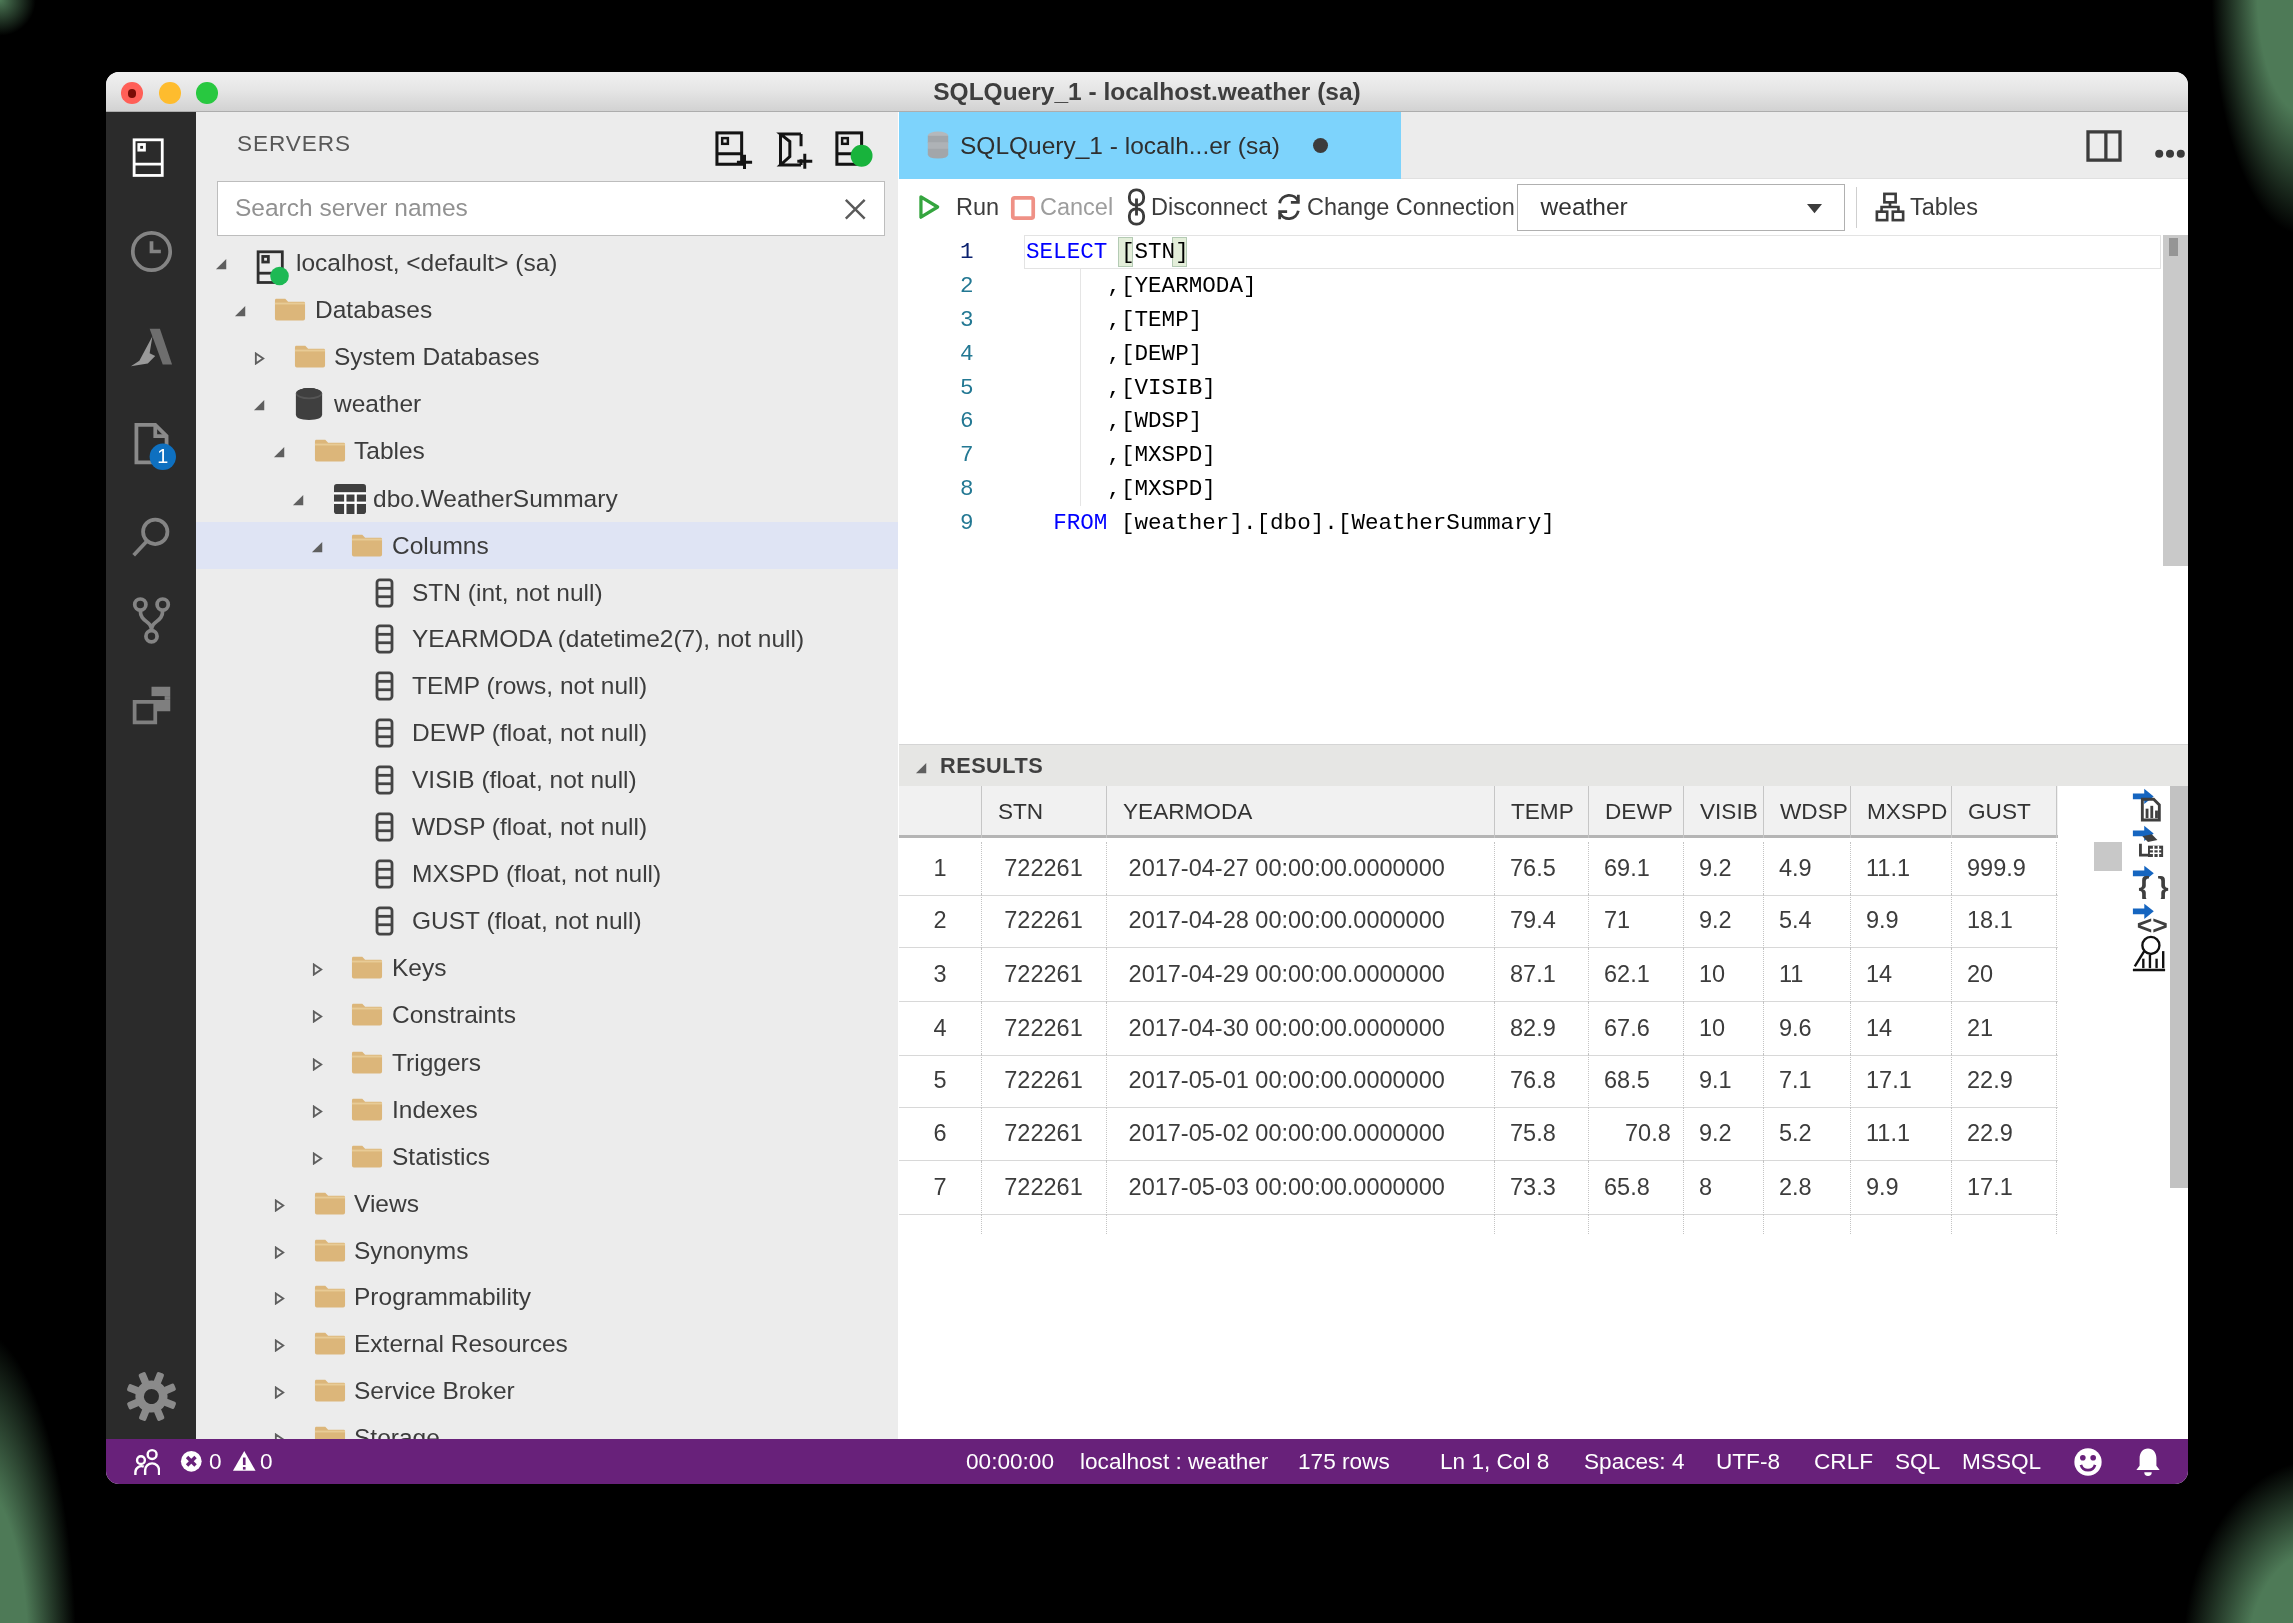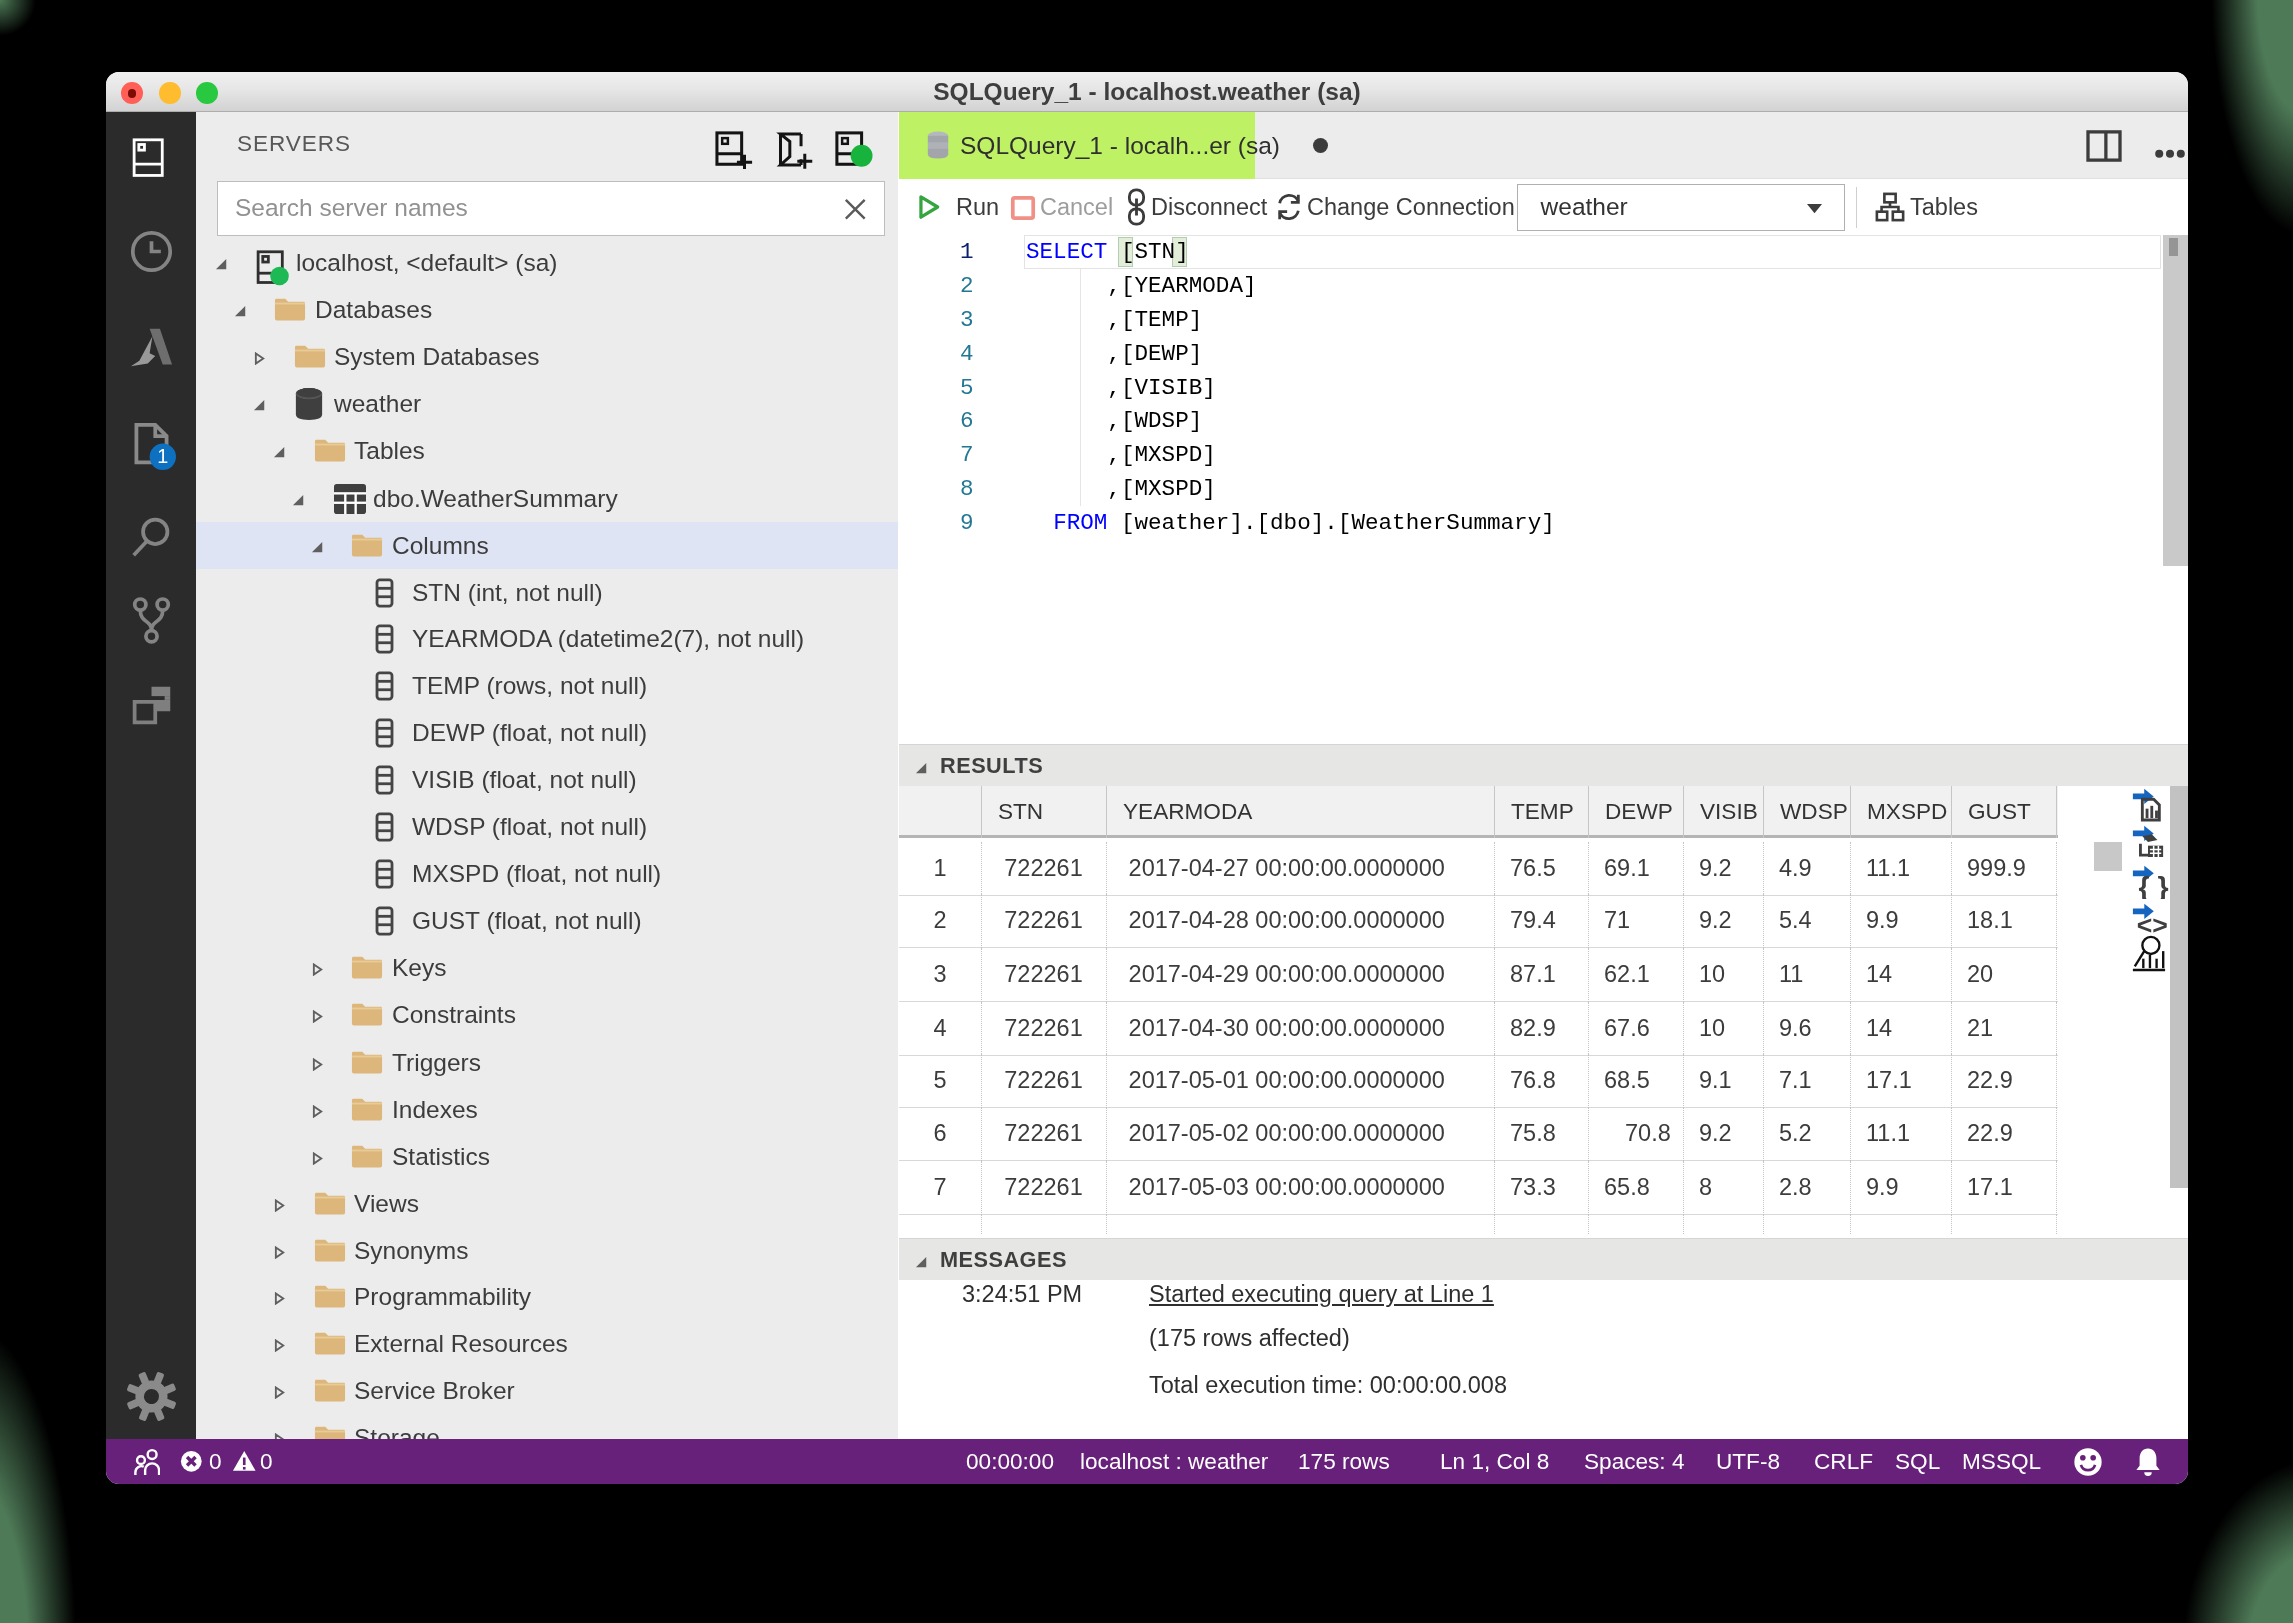--- a/index.html
+++ b/index.html
@@ -30,21 +30,21 @@
 #searchbox { position:absolute; left:21px; top:69px; width:668px; height:55px; background:#fff;
   border:1.9px solid #bdbdbd; font-size:24.5px; color:#919191; line-height:51px; padding-left:17px; }
 #searchx { position:absolute; right:17px; top:15px; line-height:0; }
 .trow { position:absolute; left:0; width:702px; height:47px; font-size:24.5px; color:#3c3c3c; }
 .trow.sel { background:#dfe4f4; }
 .twist { position:absolute; top:19px; line-height:0; }
 .ticon { position:absolute; top:7.5px; }
 .tlabel { position:absolute; top:0; line-height:47px; white-space:nowrap; }
 
 #tabstrip { position:absolute; left:0; top:0; width:100%; height:67px; background:#ececec; border-bottom:0.9px solid #e0e0e0; }
-#tab1 { position:absolute; left:0; top:0; width:356px; height:67px; background:#bef264; }
+#tab1 { position:absolute; left:0; top:0; width:502px; height:67px; background:#7dd3fc; }
 #tabname { position:absolute; left:61px; top:0; line-height:67px; font-size:24.5px; color:#2f2f2f; white-space:nowrap; }
 #tabdot { position:absolute; left:414px; top:26px; width:15px; height:15px; background:#3c3c3c; border-radius:50%; }
 
 #toolbar { position:absolute; left:0; top:67px; width:100%; height:56px; background:#fff; }
 .titem { position:absolute; top:0; height:56px; line-height:56px; font-size:23.5px; color:#3c3c3c; white-space:nowrap; }
 #qdrop { position:absolute; left:618px; top:4.7px; width:328px; height:47px; border:1.9px solid #b0b0b0;
   background:#fff; font-size:24.5px; color:#333; line-height:43px; padding-left:22.6px; }
 
 #code { position:absolute; left:0; top:123px; width:100%; height:508px; background:#fff;
   font-family:"Liberation Mono",monospace; font-size:22.6px; }
@@ -685,32 +685,20 @@
               <line x1="2" y1="38" x2="36" y2="38" stroke="#111" stroke-width="2.5"></line>
               <line x1="13" y1="26" x2="13" y2="36" stroke="#111" stroke-width="2.5"></line>
               <line x1="20" y1="22" x2="20" y2="36" stroke="#111" stroke-width="2.5"></line>
               <line x1="27" y1="26" x2="27" y2="36" stroke="#111" stroke-width="2.5"></line>
               <line x1="34" y1="18" x2="34" y2="36" stroke="#111" stroke-width="2.5"></line>
               <circle cx="21" cy="12" r="9" fill="#fff" stroke="#111" stroke-width="2.5"></circle>
               <line x1="14" y1="18" x2="4" y2="34" stroke="#111" stroke-width="2.5"></line>
             </svg></div>
 <div style="position:absolute;left:1271px;top:42px;width:18px;height:402px;background:#c2c2c2"></div>
 </div>
-<div id="messages">
-<div class="paneband" style="top:0">
-<span style="position:absolute;left:16px;top:15px"><svg width="12.2" height="12.2" viewBox="0 0 13 13" style="">
-                <path d="M1 12 L12 12 L12 1 Z" fill="#5f5f5f"></path>
-              </svg></span>
-            <span class="bt">MESSAGES</span>
-          </div>
-<div class="mline" style="left:63px;top:43px">3:24:51 PM</div>
-<div class="mline" style="left:250px;top:43px;text-decoration:underline">Started executing query at Line 1</div>
-<div class="mline" style="left:250px;top:87px">(175 rows affected)</div>
-<div class="mline" style="left:250px;top:134px">Total execution time: 00:00:00.008</div>
-</div>
 </div>
 </div>
 <div id="statusbar">
 <div class="sb" style="left:28px;top:8.5px;line-height:0"><svg width="26" height="28" viewBox="0 0 28 30" style="">
           <circle cx="19.5" cy="7" r="4.8" fill="none" stroke="#fff" stroke-width="2.6"></circle>
           <path d="M12 29 v-5 a7.5 7.5 0 0 1 15 0 v5" fill="none" stroke="#fff" stroke-width="2.6"></path>
           <circle cx="7.5" cy="13" r="4.2" fill="none" stroke="#fff" stroke-width="2.6"></circle>
           <path d="M1.5 29 v-3 a6.5 6.5 0 0 1 9 -6" fill="none" stroke="#fff" stroke-width="2.6"></path>
         </svg></div>
 <div class="sb" style="left:74px;top:11.3px;line-height:0"><svg width="22.6" height="22.6" viewBox="0 0 24 24" style="">

